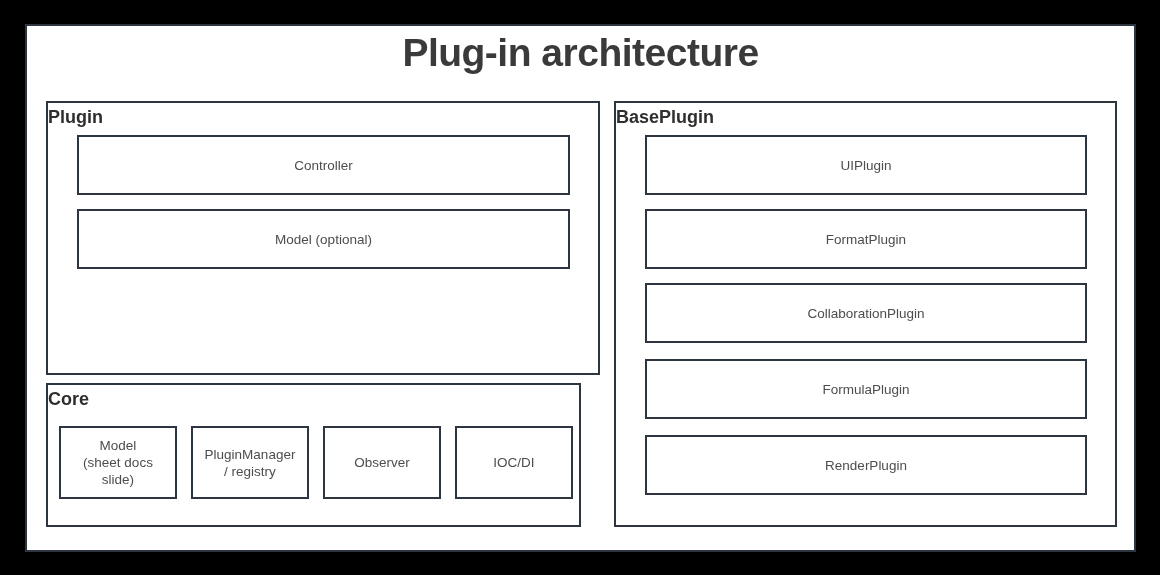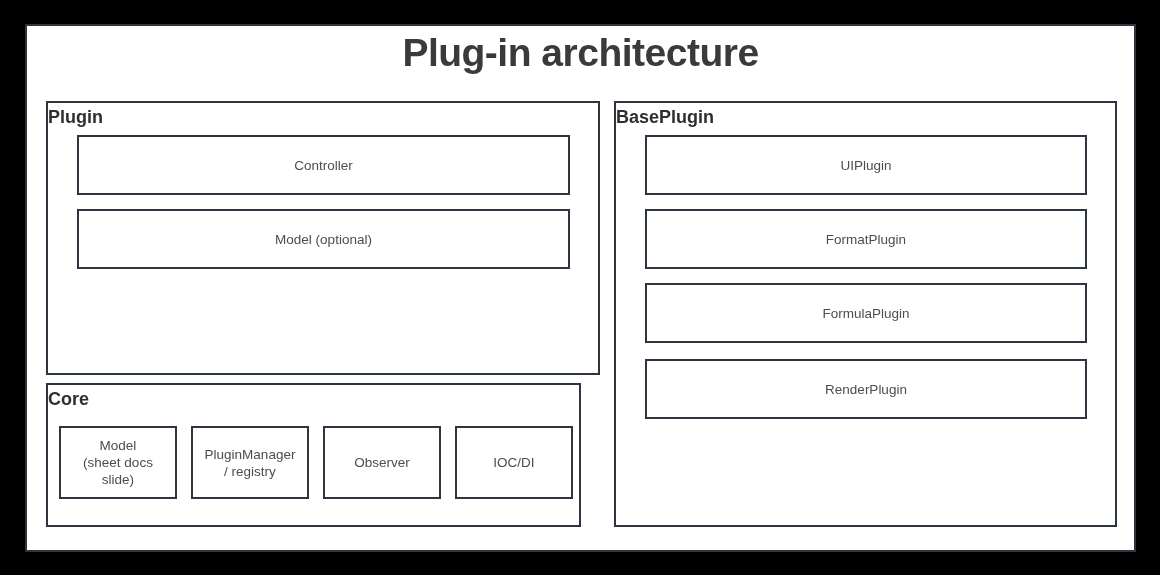--- a/index.html
+++ b/index.html
@@ -142,19 +142,20 @@
         <div class="box">Observer</div>
         <div class="box">IOC/DI</div>
       </div>
     </div>
 
     <div class="section section-baseplugin">
       <div class="section-header">BasePlugin</div>
       <div class="vstack">
         <div class="box">UIPlugin</div>
         <div class="box">FormatPlugin</div>
+        <div class="box">CollaborationPlugin</div>
         <div class="box">FormulaPlugin</div>
         <div class="box">RenderPlugin</div>
       </div>
     </div>
 
   </div>
 </div>
 
 </body></html>

